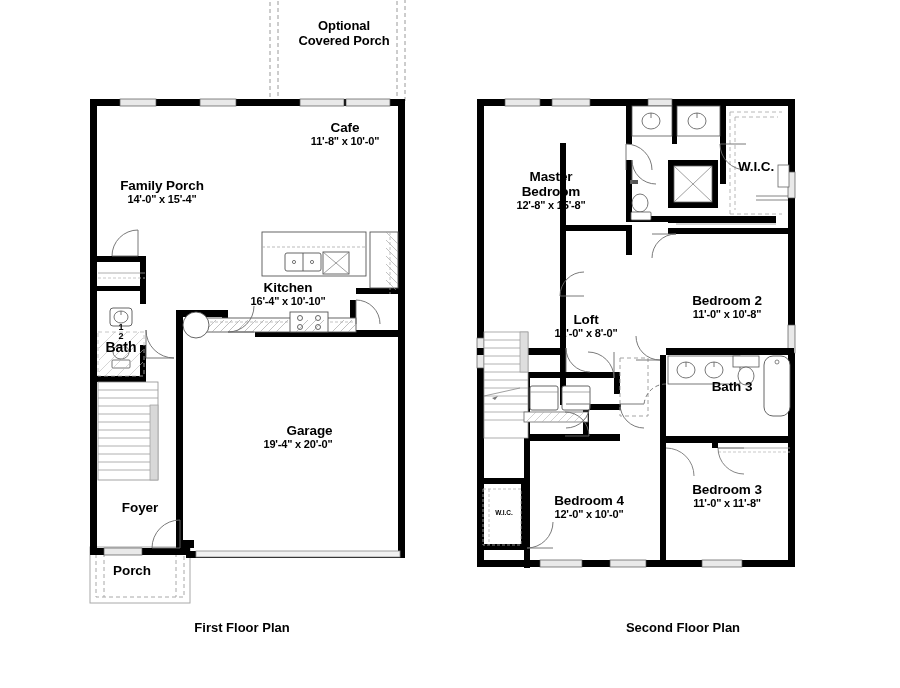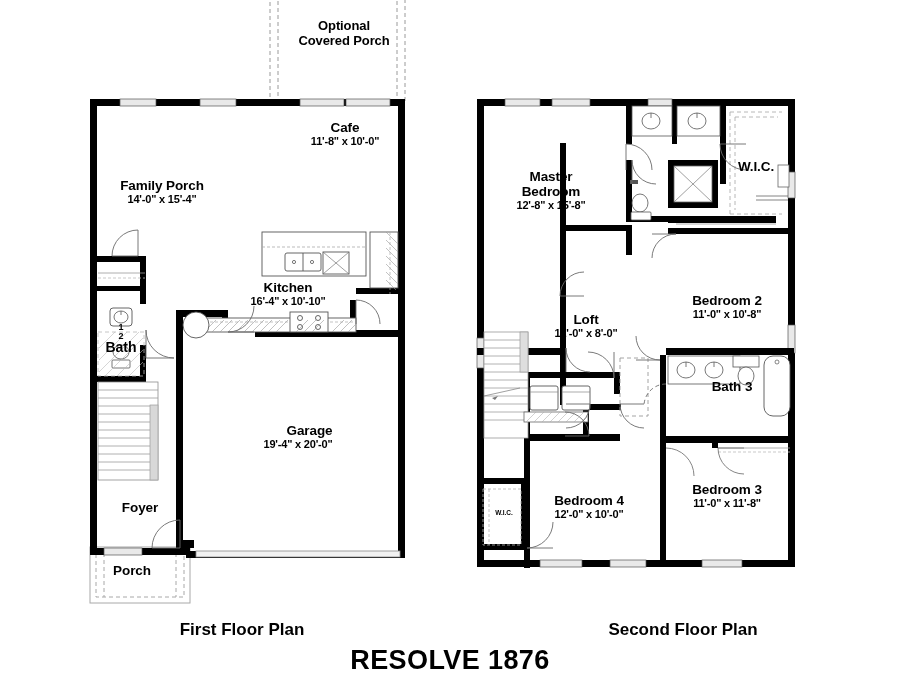--- a/index.html
+++ b/index.html
@@ -37,21 +37,21 @@
     line-height: 1.12;
     transform: translateX(-50%);
     letter-spacing: -0.1px;
   }
   .lbl .nm { display: block; font-size: 13.5px; }
   .lbl .dim { display: block; font-size: 11px; letter-spacing: -0.2px; }
   .lbl.tiny .nm { font-size: 6.5px; font-weight: bold; letter-spacing: 0; }
   .lbl.two .nm { font-size: 13px; }
   .floor-title {
     position: absolute;
-    font-size: 17px;
+    font-size: 13px;
     font-weight: bold;
     text-align: center;
     transform: translateX(-50%);
     white-space: nowrap;
   }
   #plan-title {
     position: absolute;
     width: 900px;
     text-align: center;
     font-size: 27px;
@@ -579,15 +579,14 @@
     <span class="dim">12'-0" x 10'-0"</span>
   </div>
 
   <div class="lbl tiny" style="left:504px; top:509px;">
     <span class="nm">W.I.C.</span>
   </div>
 
   <div class="floor-title" style="left:242px; top:620px;">First Floor Plan</div>
   <div class="floor-title" style="left:655px; top:620px;margin-left:28px;">Second Floor Plan</div>
 
-  <div id="plan-title" style="top:645px;">RESOLVE 1876</div>
 
 </div>
 
 </body></html>

